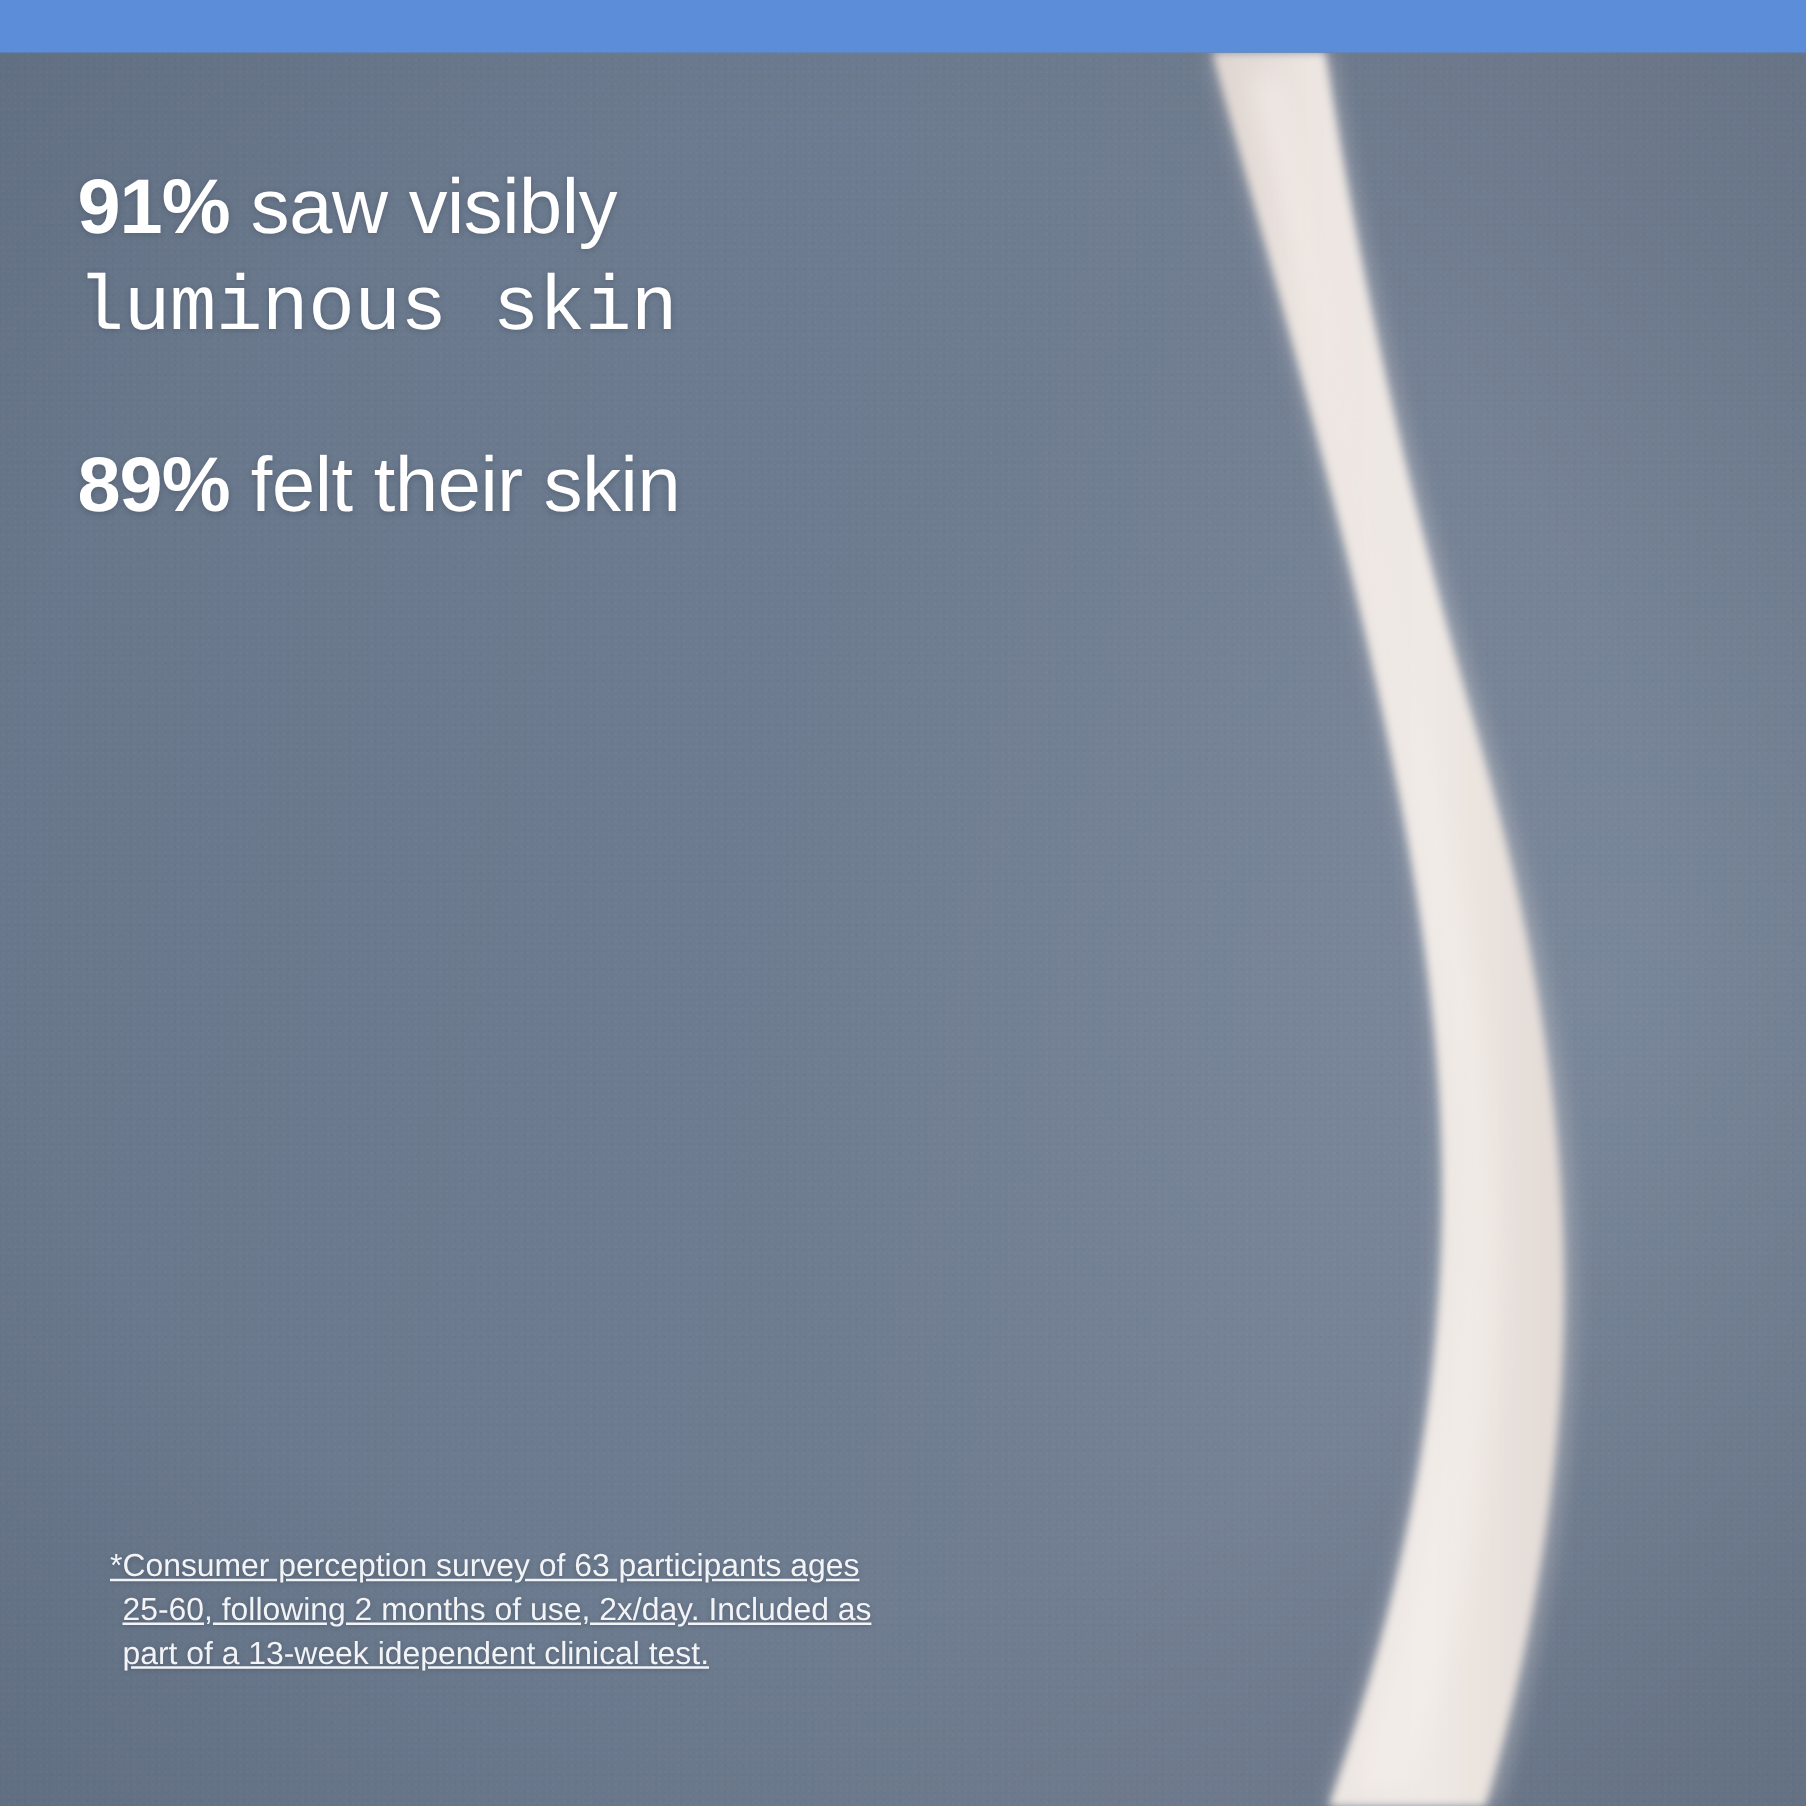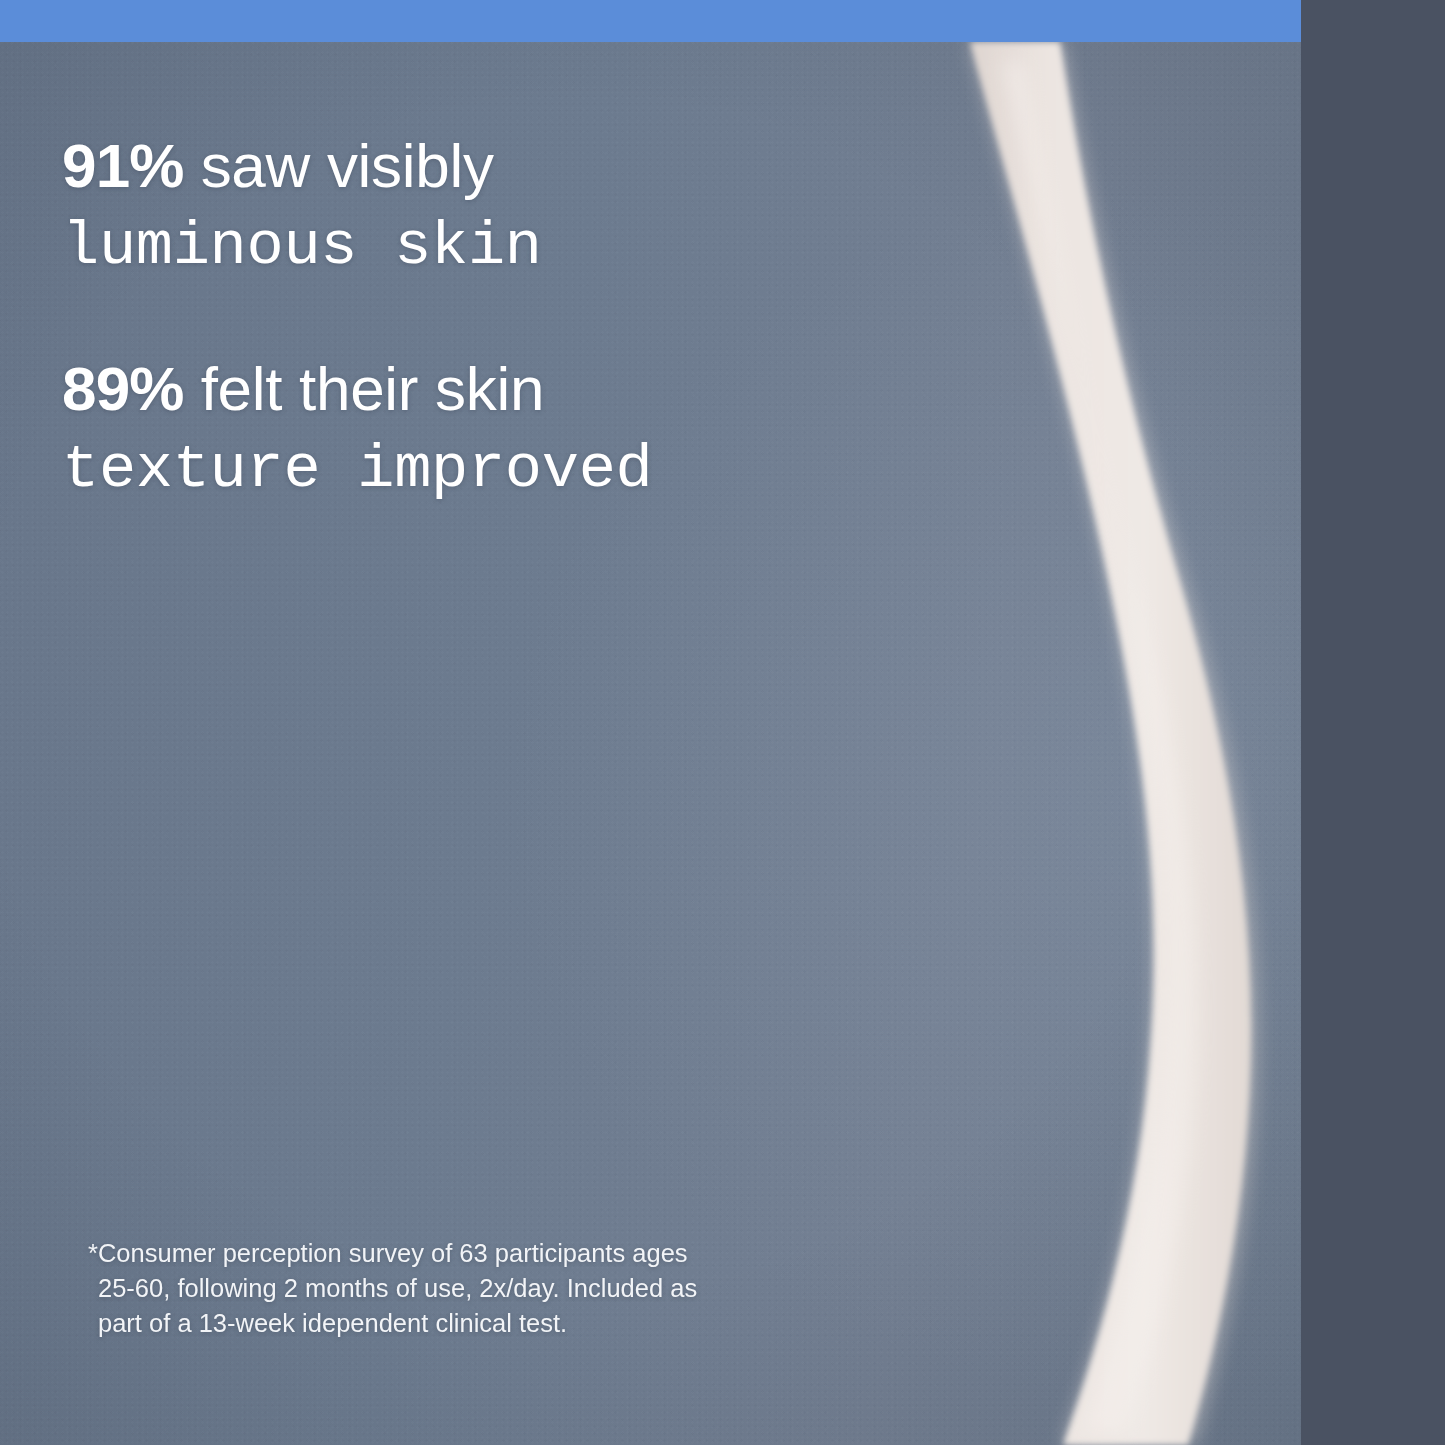--- a/index.html
+++ b/index.html
@@ -2,21 +2,21 @@
 <html><head>
 <meta charset="utf-8">
 <style>
   html, body {
     margin: 0;
     padding: 0;
     background: #4a5262;
   }
   #canvas {
     position: relative;
-    width: 1301px;
+    width: 1445px;
     height: 1445px;
     overflow: hidden;
     font-family: "Liberation Sans", sans-serif;
     background: #6c7b8f;
   }
 
   
   .bg-base {
     position: absolute;
     inset: 0;
@@ -93,20 +93,21 @@
     position: absolute;
     left: 88px;
     top: 1236px;
     width: 800px;
     z-index: 5;
     color: #f2f4f7;
     font-size: 25.5px;
     line-height: 1.37;
     font-weight: 400;
     text-shadow: 0 1px 4px rgba(40,50,65,0.34);
+    text-decoration: underline;
   }
   .disclaimer .dline { display: block; }
   .disclaimer .dline.ind { padding-left: 10px; }
 </style>
 </head>
 <body>
 
 <div id="canvas">
 
   <div class="bg-base"></div>
@@ -167,21 +168,20 @@
 
   <div class="claims">
 
     <div class="claim">
       <span class="pct">91%</span><span> saw visibly</span>
       <span class="line2">luminous skin</span>
     </div>
 
     <div class="claim">
       <span class="pct">89%</span><span> felt their skin</span>
-      <span class="line2">texture improved</span>
     </div>
 
 
   </div>
 
   <div class="disclaimer">
     <span class="dline">*Consumer perception survey of 63 participants ages</span>
     <span class="dline ind">25-60, following 2 months of use, 2x/day. Included as</span>
     <span class="dline ind">part of a 13-week idependent clinical test.</span>
   </div>

